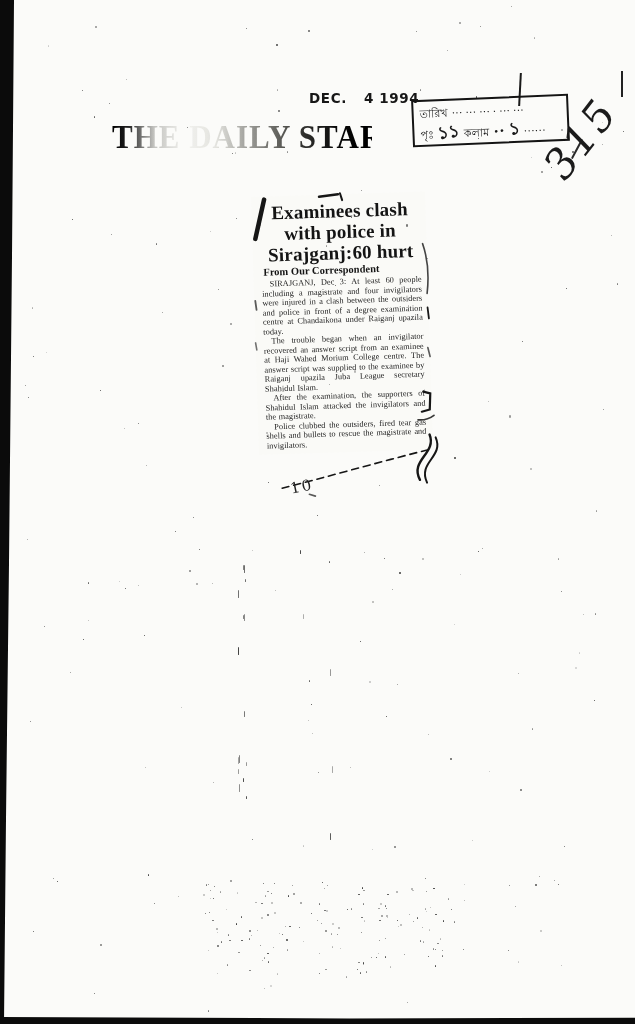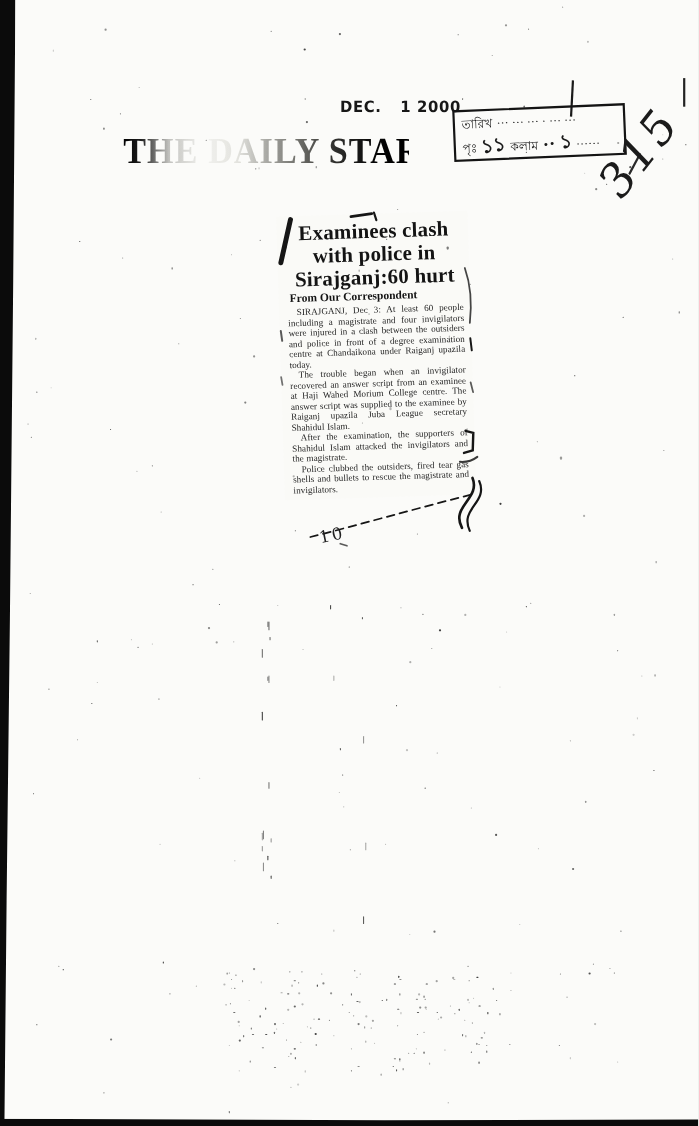--- a/index.html
+++ b/index.html
@@ -84,21 +84,21 @@
 </head>
 <body>
 
 <div class="page">
 
   <div class="edge-left"></div>
   <div class="edge-bottom"></div>
   <div class="edge-right-mark"></div>
 
   <div class="date-stamp">
-    <span>DEC.</span><span class="gap"></span><span>1 2000</span>
+    <span>DEC.</span><span class="gap"></span><span>4 1994</span>
   </div>
 
   <div class="masthead">THE DAILY STAR</div>
 
   <div class="stamp-pole"></div>
   <div class="stamp-box">
     <div class="stamp-row">
       <span>তারিখ</span>
       <span>··· ··· ··· · ··· ···</span>
     </div>

